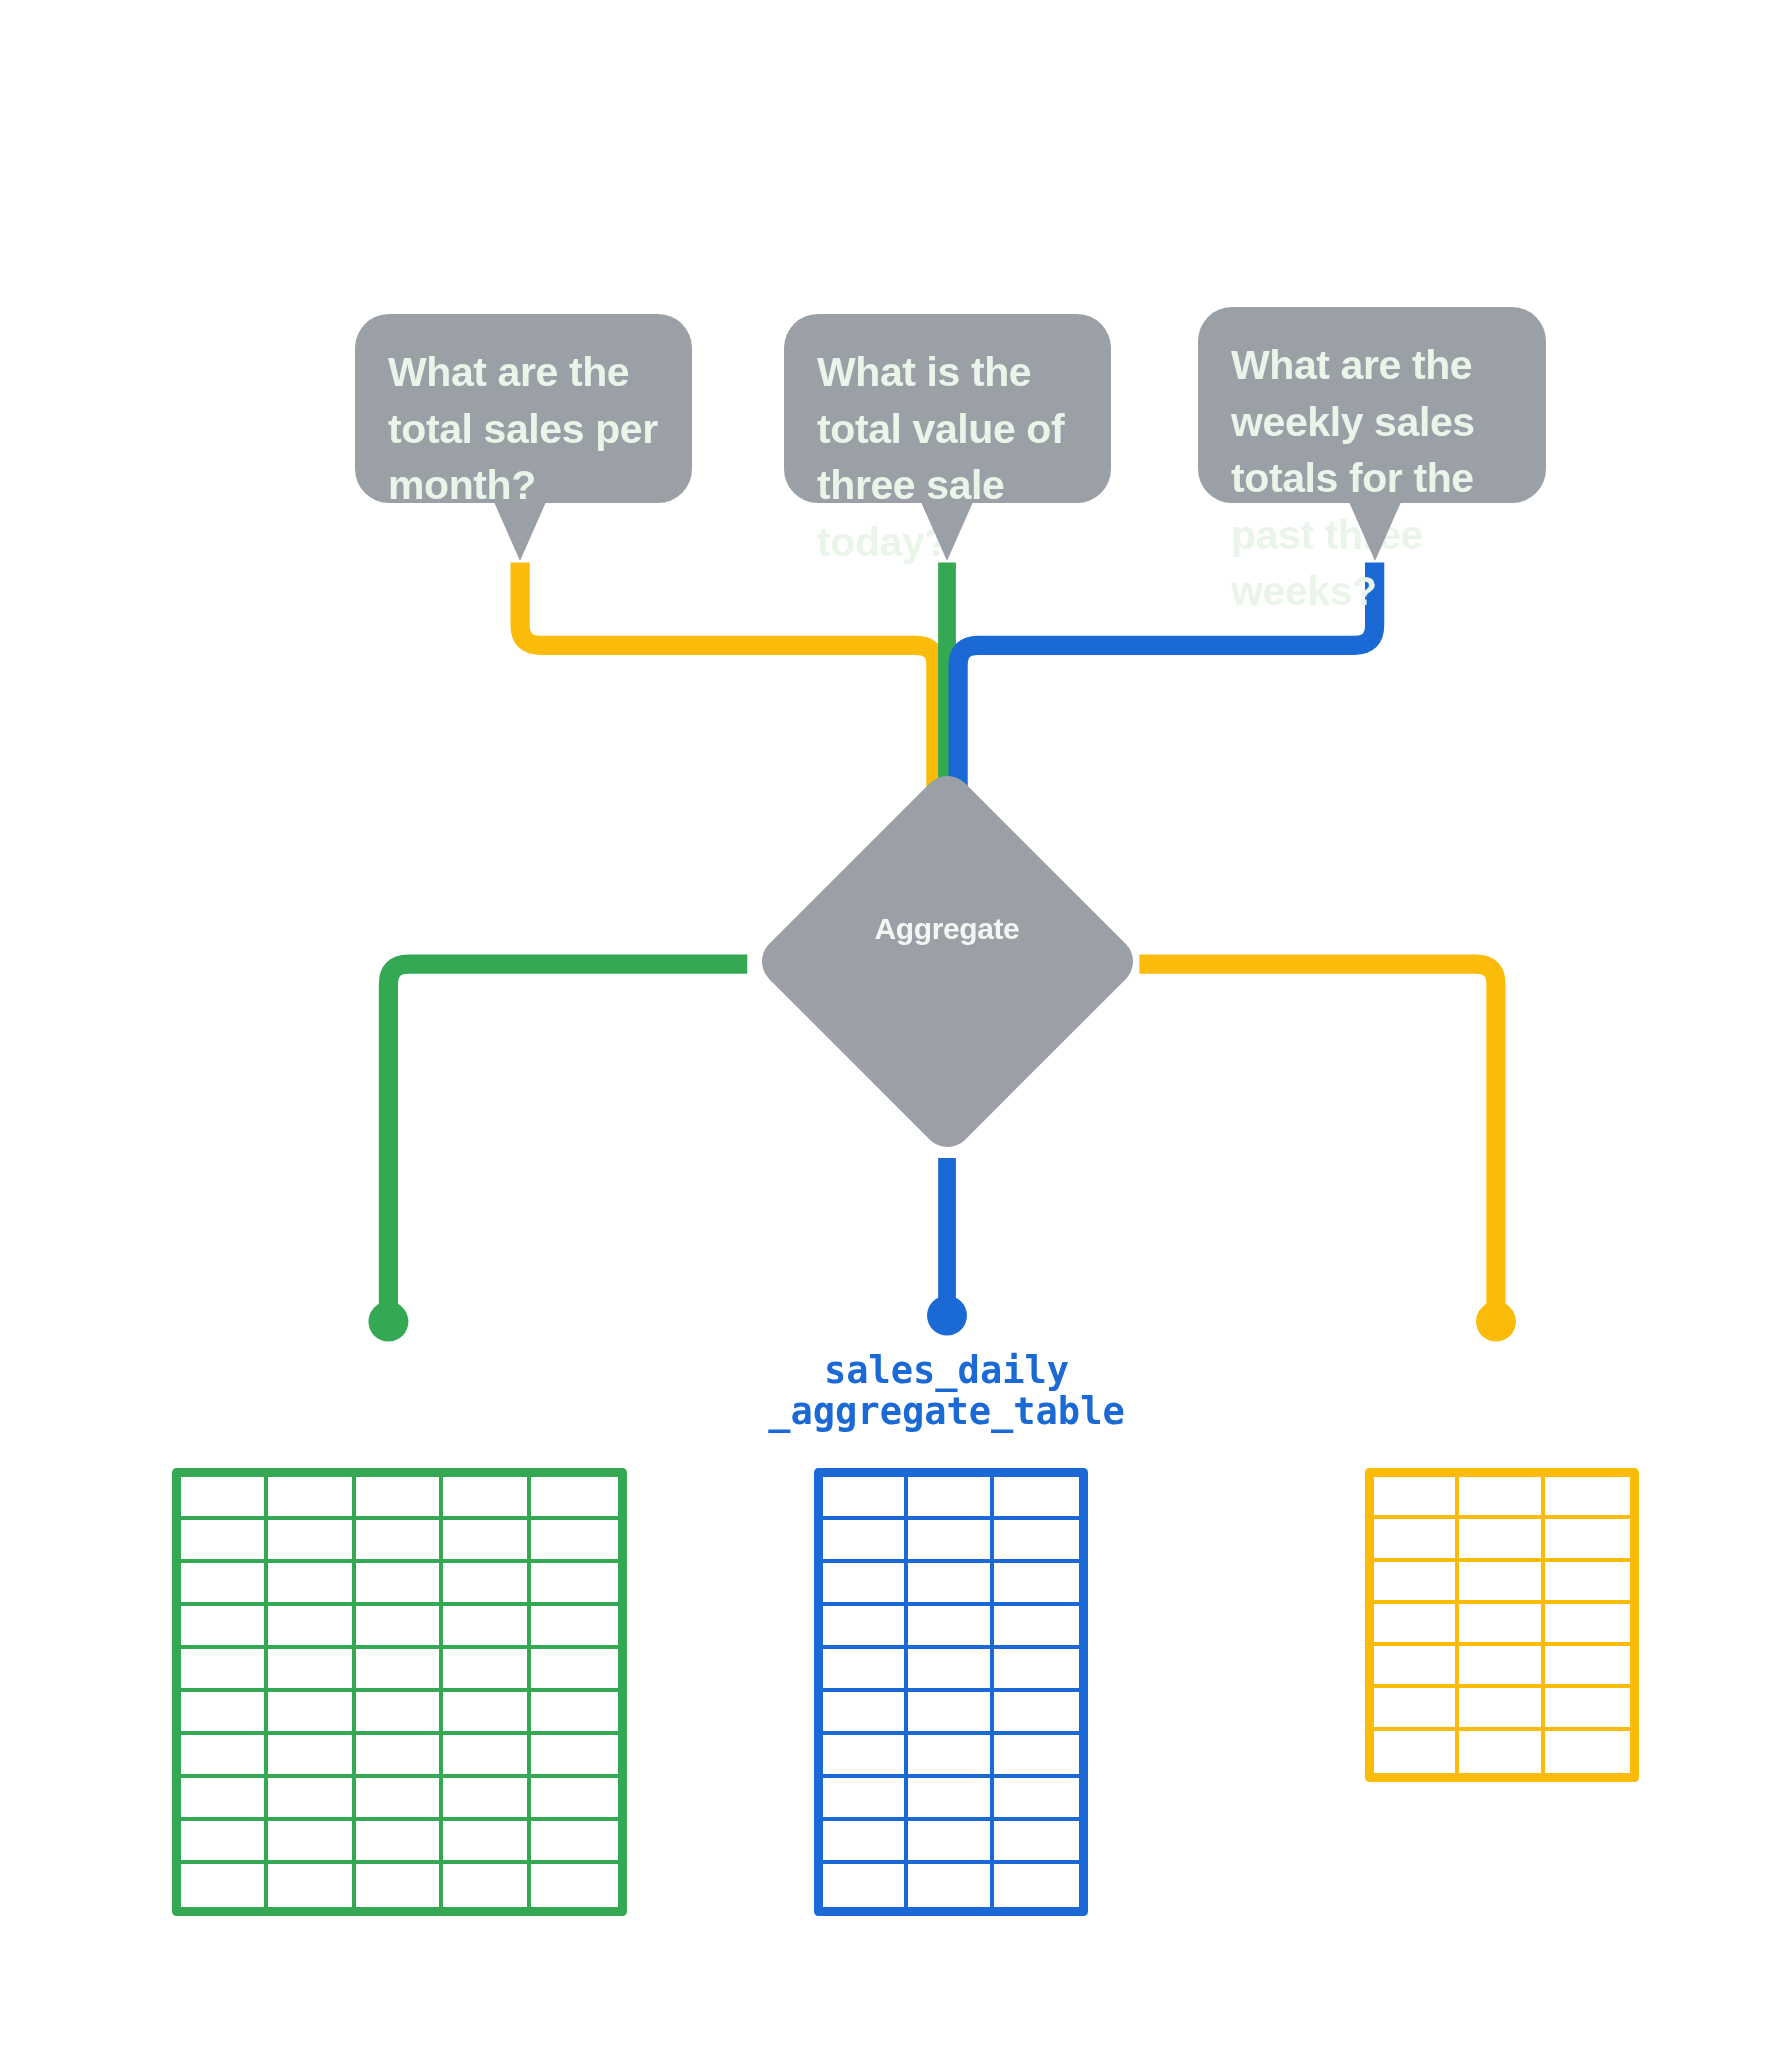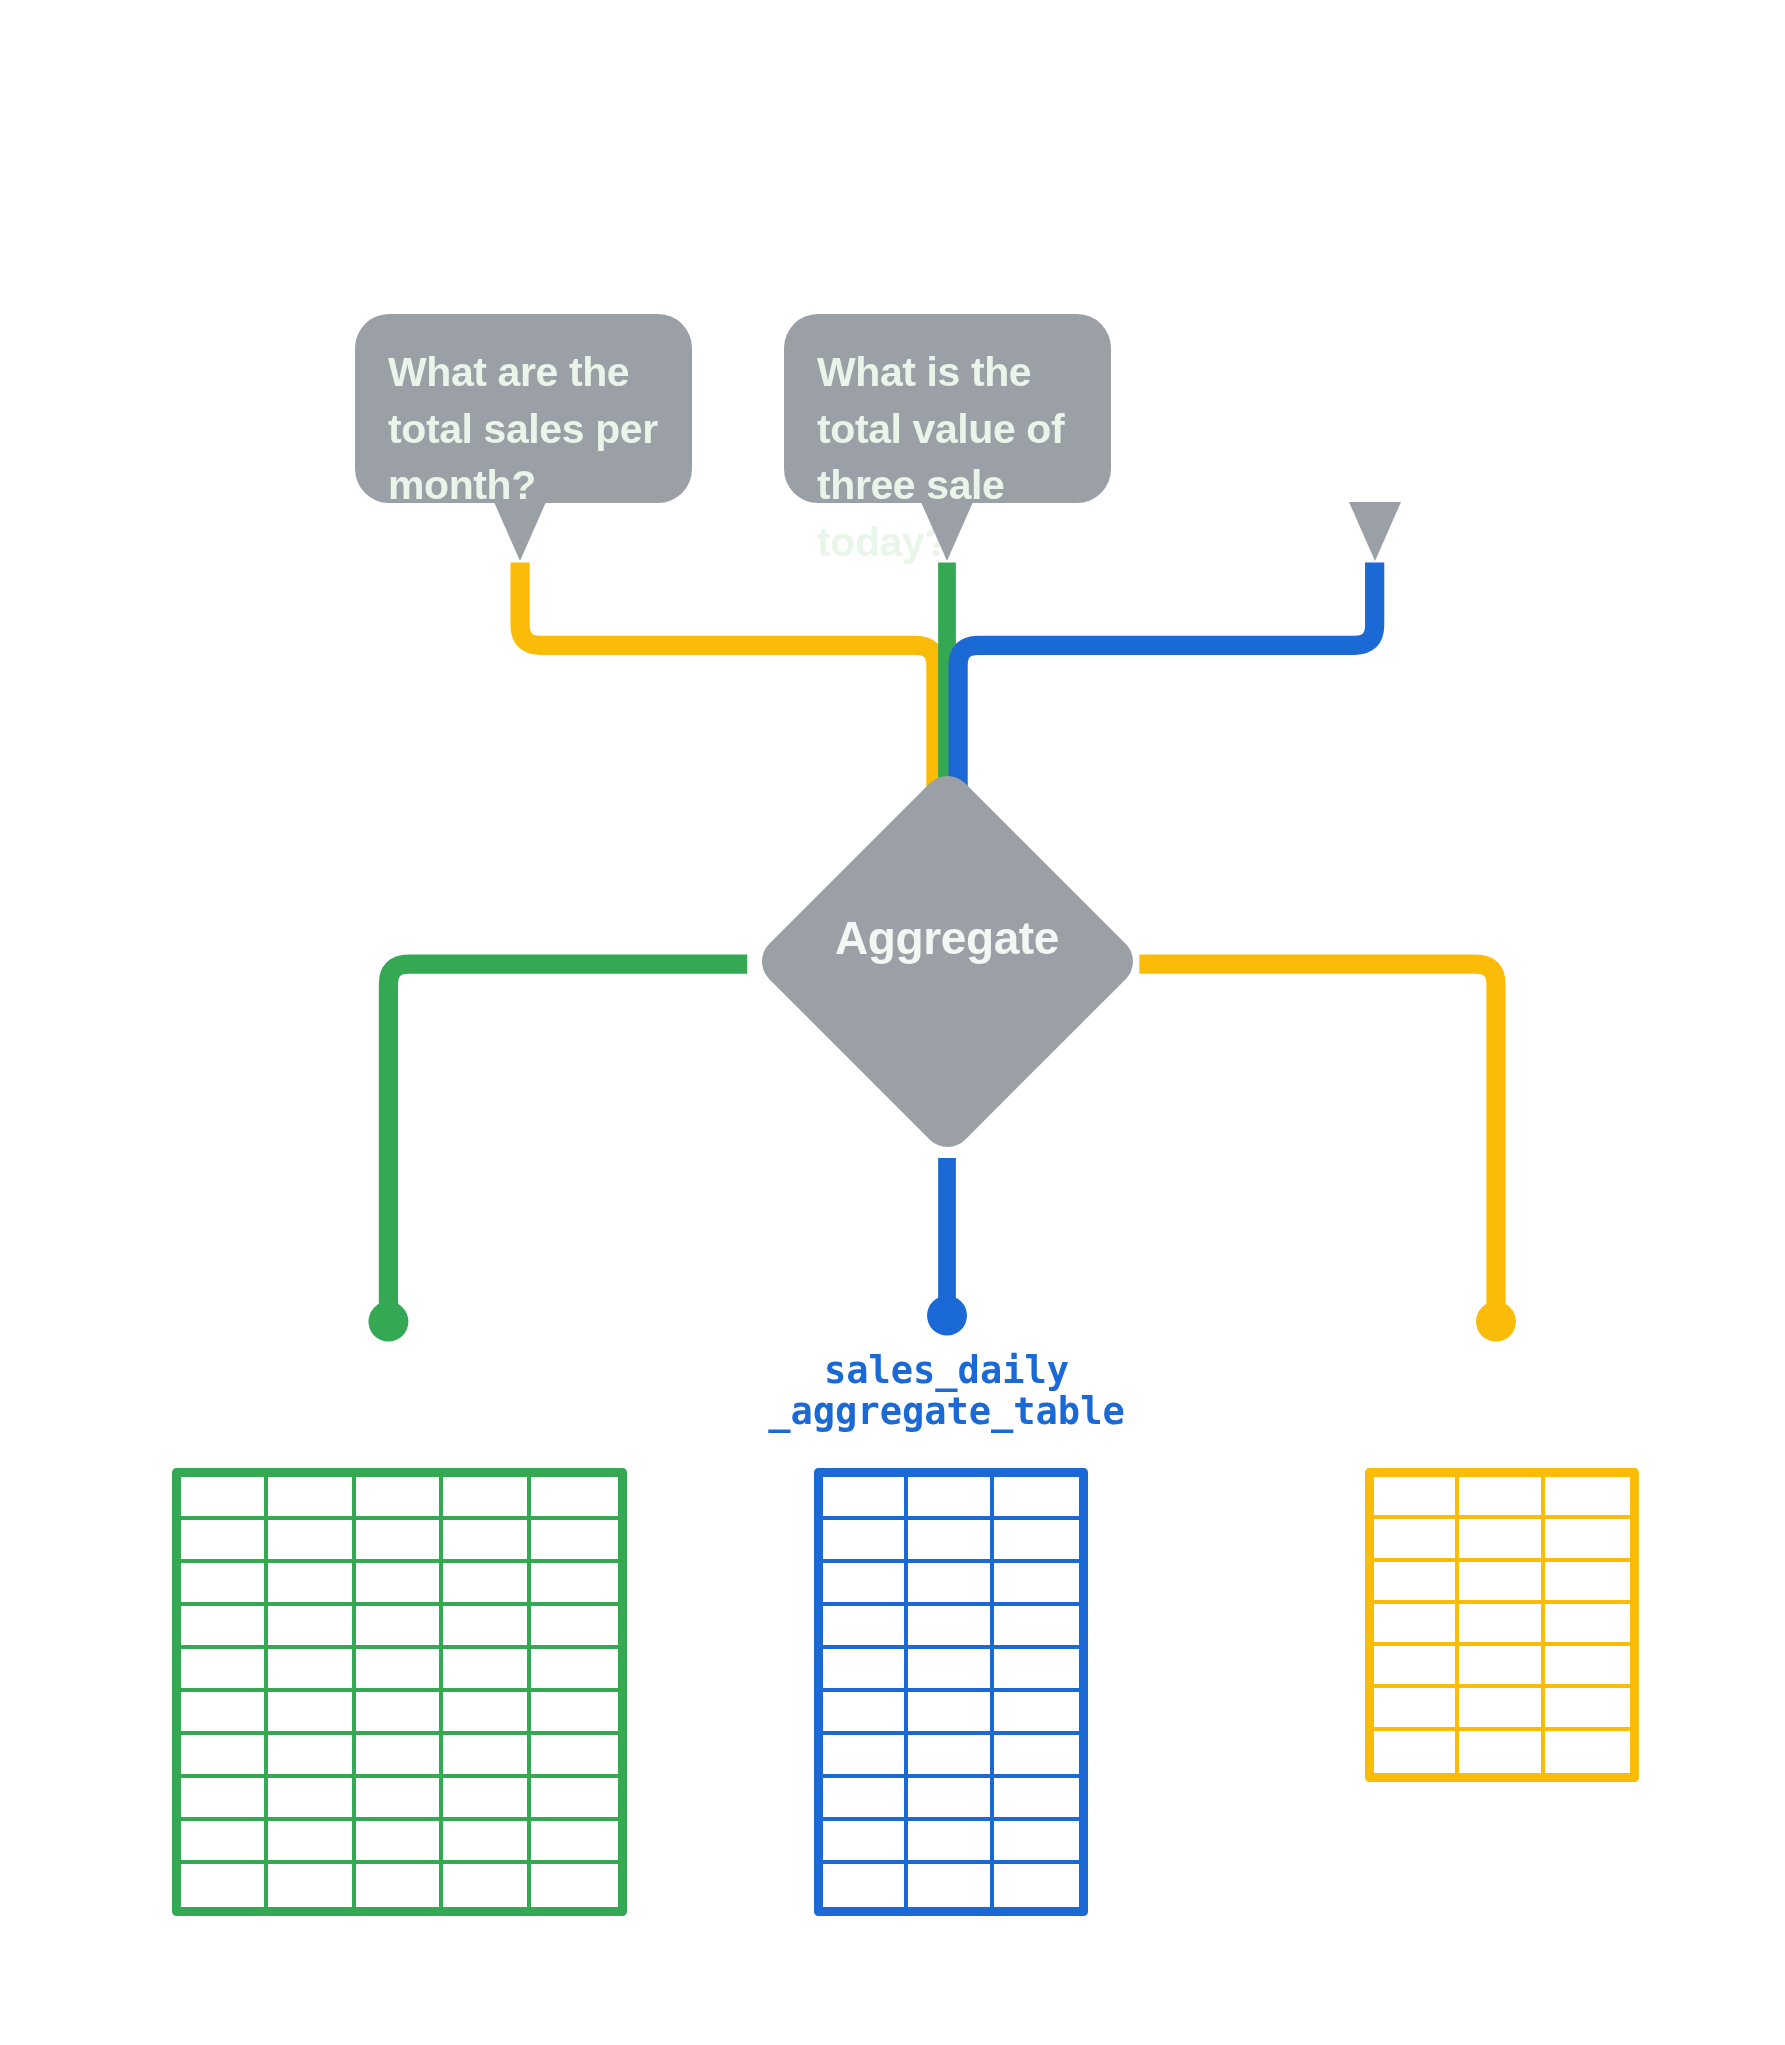--- a/index.html
+++ b/index.html
@@ -51,21 +51,21 @@
   
   .diamond {
     position: absolute;
     background: #9aa0a6;
     border-radius: 25px;
     transform: rotate(45deg);
   }
   .diamond-label {
     position: absolute;
     color: #f1f7f3;
-    font-size: 46px;
+    font-size: 30px;
     font-weight: bold;
     line-height: 1.25;
     text-align: center;
     letter-spacing: -0.4px;
   }
 
   
   .table-caption {
     position: absolute;
     font-family: "DejaVu Sans Mono", "Liberation Mono", monospace;
@@ -115,20 +115,23 @@
   <div class="bubble" style="left:355px; top:314px; width:337px; height:189px;">
     <span>What are the total sales per month?</span>
   </div>
   <div class="bubble-tail" style="left:494px; top:502px;"></div>
 
   <div class="bubble" style="left:784px; top:314px; width:327px; height:189px;">
     <span>What is the total value of three sale today?</span>
   </div>
   <div class="bubble-tail" style="left:921px; top:502px;"></div>
 
+  <div class="bubble" style="left:1198px; top:307px; width:348px; height:196px;">
+    <span>What are the weekly sales totals for the past three weeks?</span>
+  </div>
   <div class="bubble-tail" style="left:1349px; top:502px;"></div>
 
   <div class="diamond" style="left:809px; top:823px; width:277px; height:277px;"></div>
   <div class="diamond-label" style="left:762px; top:910px; width:370px;">
     <div>Aggregate</div>
   </div>
 
   <div class="grid-table" id="tbl-0" style="left:172px; top:1468px; width:455px; height:448px;
               border:9.6px solid #34a853; border-radius:4.4px;
               grid-template-columns:repeat(5,1fr); grid-template-rows:repeat(10,1fr);">

